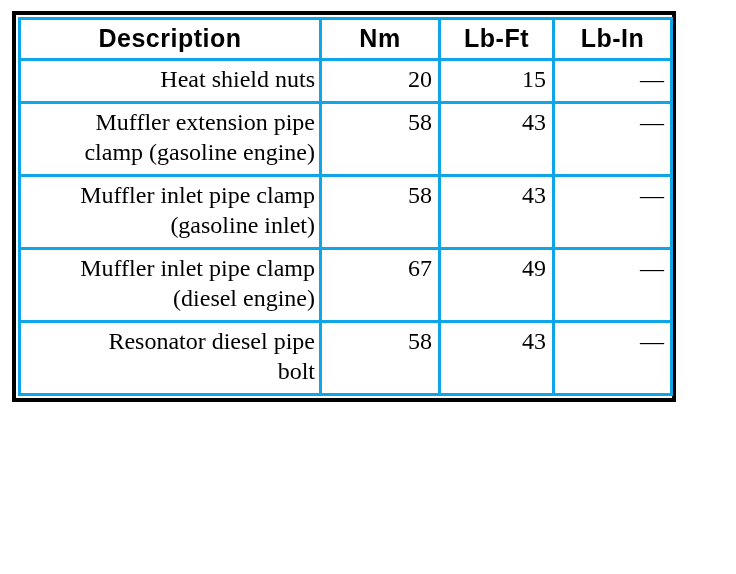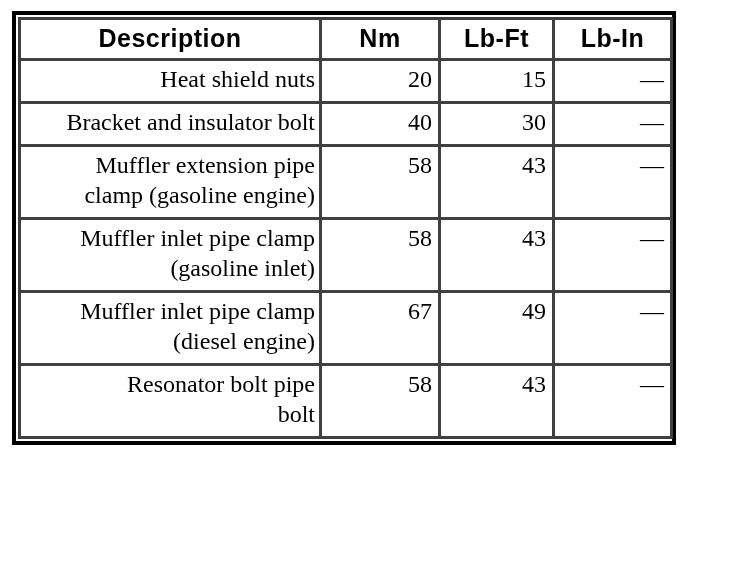--- a/index.html
+++ b/index.html
@@ -25,21 +25,21 @@
     box-sizing: border-box;
     background: #ffffff;
   }
   table.spec {
     border-collapse: collapse;
     table-layout: fixed;
     width: 100%;
   }
   table.spec th,
   table.spec td {
-    border: 3px solid #404040;
+    border: 3px solid #0ea5e9;
     box-sizing: border-box;
   }
   table.spec th {
     font-family: "Liberation Sans", sans-serif;
     font-weight: bold;
     font-size: 25px;
     text-align: center;
     vertical-align: middle;
     padding: 4px 2px 5px 2px;
     letter-spacing: 0.5px;
@@ -87,28 +87,20 @@
         <tr>
           <td class="desc">
             <div>Heat shield nuts</div>
           </td>
           <td class="num">20</td>
           <td class="num">15</td>
           <td class="num">—</td>
         </tr>
         <tr>
           <td class="desc">
-            <div>Bracket and insulator bolt</div>
-          </td>
-          <td class="num">40</td>
-          <td class="num">30</td>
-          <td class="num">—</td>
-        </tr>
-        <tr>
-          <td class="desc">
             <div>Muffler extension pipe</div>
             <div>clamp (gasoline engine)</div>
           </td>
           <td class="num">58</td>
           <td class="num">43</td>
           <td class="num">—</td>
         </tr>
         <tr>
           <td class="desc">
             <div>Muffler inlet pipe clamp</div>
@@ -122,21 +114,21 @@
           <td class="desc">
             <div>Muffler inlet pipe clamp</div>
             <div>(diesel engine)</div>
           </td>
           <td class="num">67</td>
           <td class="num">49</td>
           <td class="num">—</td>
         </tr>
         <tr>
           <td class="desc">
-            <div>Resonator bolt pipe</div>
+            <div>Resonator diesel pipe</div>
             <div>bolt</div>
           </td>
           <td class="num">58</td>
           <td class="num">43</td>
           <td class="num">—</td>
         </tr>
       </tbody>
   </table>
 </div>
 

